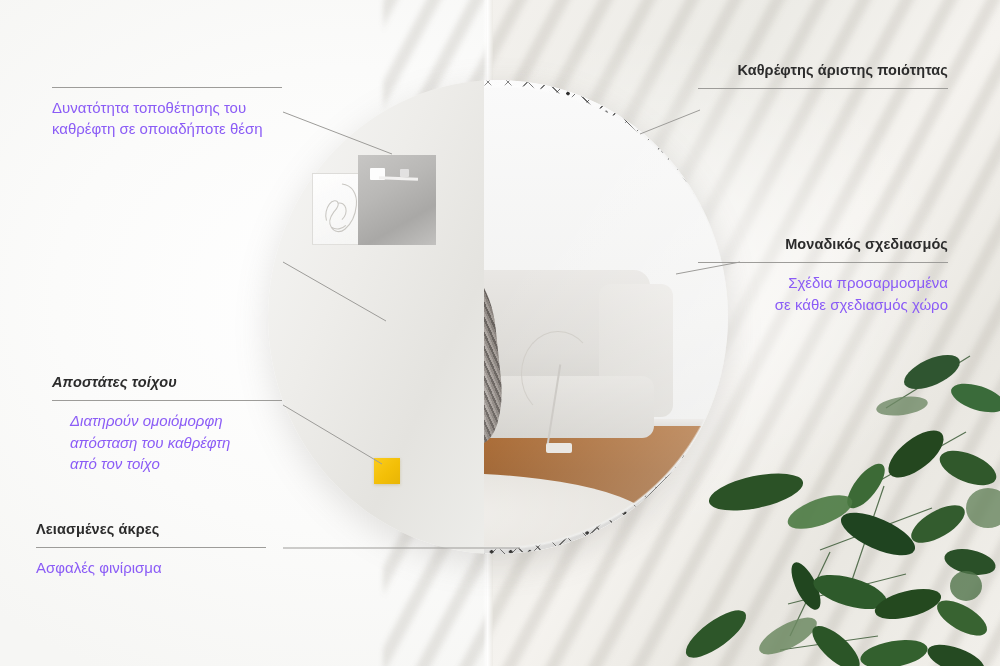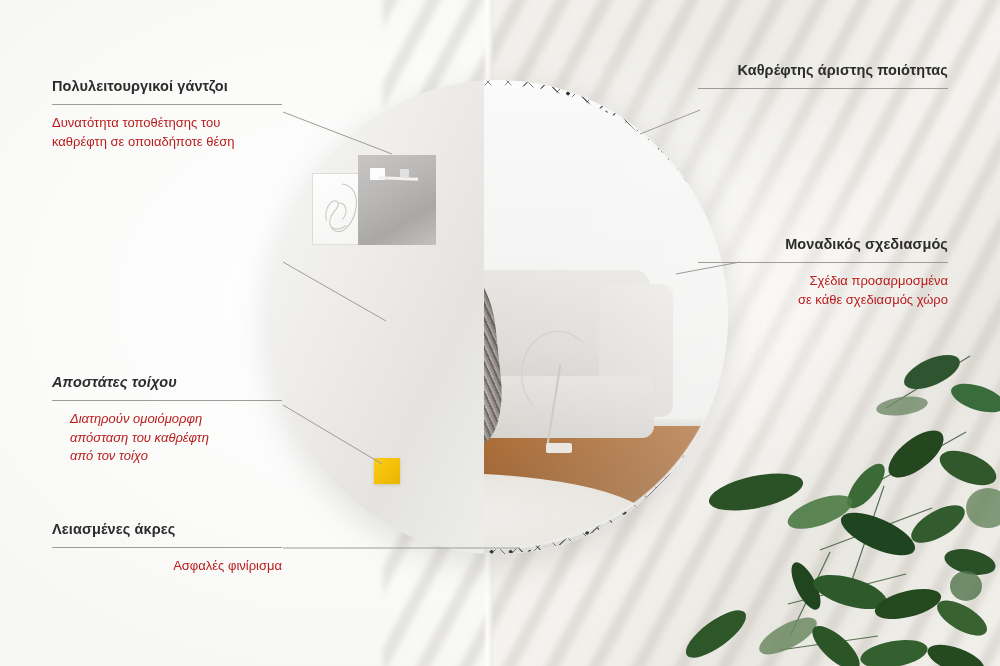--- a/index.html
+++ b/index.html
@@ -201,21 +201,21 @@
   .callout.left  { text-align: left;  }
   .callout.right { text-align: right; }
   .callout h3 {
     font-size: 14.5px; font-weight: 700; color: #2c2c2c;
     letter-spacing: .1px; line-height: 1.2; white-space: nowrap;
   }
   .callout .rule {
     height: 1px; background: #9d9c99; margin: 9px 0 9px 0; width: 100%;
   }
   .callout p {
-    font-size: 13px; color: #b91c1c; line-height: 1.42; font-weight: 400;
+    font-size: 15px; color: #8b5cf6; line-height: 1.42; font-weight: 400;
   }
   .callout.right { width: 250px; }
   .callout.right h3 { font-size: 14.5px; }
 
   
   .foliage { position:absolute; right:0; bottom:0; width:330px; height:330px; }
   .foliage svg { display:block; width:100%; height:100%; }
 </style>
 </head>
 <body>
@@ -283,39 +283,38 @@
       <path d="M283 112 L392 154"></path>
       <path d="M283 262 L386 321"></path>
       <path d="M283 405 L382 464"></path>
       <path d="M283 548 L520 548"></path>
       <path d="M700 110 L640 134"></path>
       <path d="M740 262 L676 274"></path>
     </g>
   </svg>
 
   <div class="callout left" style="left:52px; top:78px;">
-    <h3>Πολυλειτουργικοί γάντζοι</h3>
     <div class="rule"></div>
     <p style="white-space: pre-line;">Δυνατότητα τοποθέτησης του
 καθρέφτη σε οποιαδήποτε θέση</p>
   </div>
 
 
   <div class="callout left" style="left:52px; top:374px;font-style:italic;">
     <h3>Αποστάτες τοίχου</h3>
     <div class="rule"></div>
     <p style="white-space: pre-line; margin-left: 18px;">Διατηρούν ομοιόμορφη
 απόσταση του καθρέφτη
 από τον τοίχο</p>
   </div>
 
-  <div class="callout left" style="left:52px; top:521px;">
+  <div class="callout left" style="left:36px; top:521px;">
     <h3>Λειασμένες άκρες</h3>
     <div class="rule"></div>
-    <p style="white-space: pre-line; text-align: right;">Ασφαλές φινίρισμα</p>
+    <p style="white-space: pre-line;">Ασφαλές φινίρισμα</p>
   </div>
 
   <div class="callout right" style="left:698px; top:62px;">
     <h3>Καθρέφτης άριστης ποιότητας</h3>
     <div class="rule"></div>
   </div>
 
   <div class="callout right" style="left:698px; top:224px;margin-top:12px;">
     <h3>Μοναδικός σχεδιασμός</h3>
     <div class="rule"></div>

